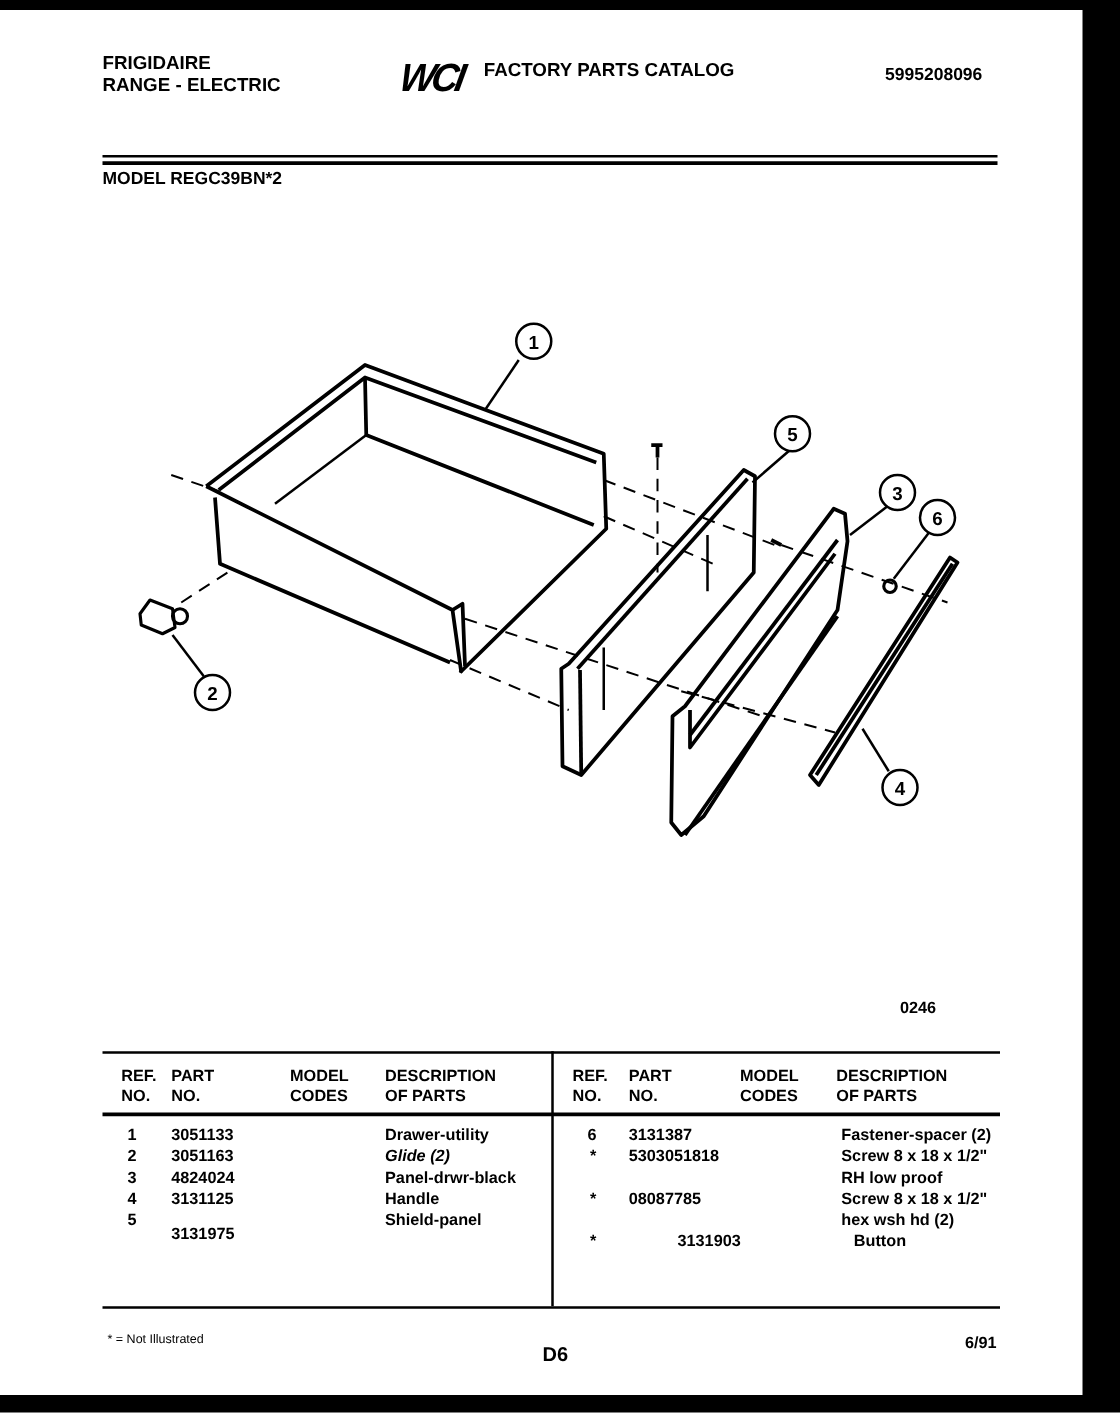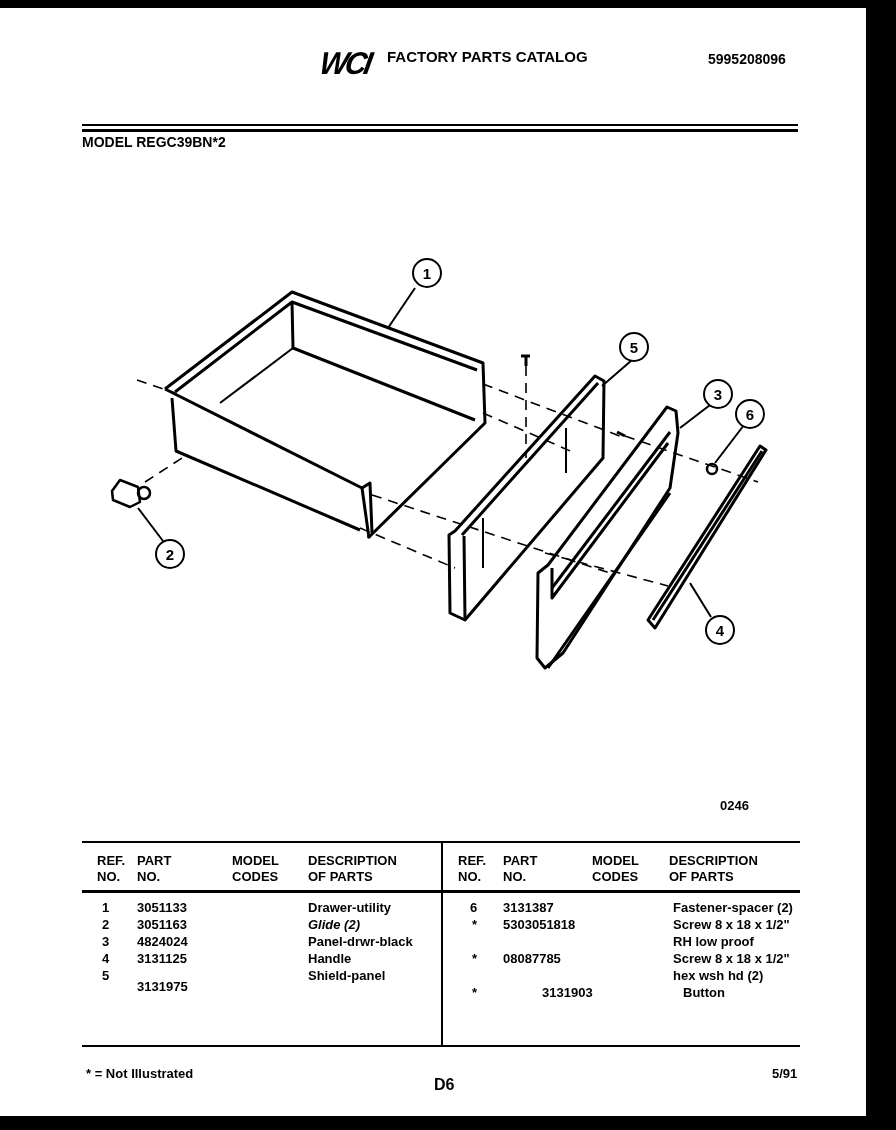--- a/index.html
+++ b/index.html
@@ -20,30 +20,34 @@
   .rule2 { position:absolute; left:82px; top:121px; width:716px; height:3px; background:#000; }
   .model { position:absolute; left:82px; top:126px; font-weight:bold; font-size:14px; }
   .diagram { position:absolute; left:95px; top:240px; width:720px; height:460px; }
   .figno { position:absolute; left:720px; top:790px; font-size:13px; font-weight:bold; }
   .table-top { position:absolute; left:82px; top:833px; width:718px; height:2px; background:#000; }
   .table-mid { position:absolute; left:82px; top:882px; width:718px; height:3px; background:#000; }
   .table-bot { position:absolute; left:82px; top:1037px; width:718px; height:2px; background:#000; }
   .vdiv { position:absolute; left:441px; top:833px; width:2px; height:204px; background:#000; }
   .col { position:absolute; font-weight:bold; font-size:13px; line-height:16px; }
   .cell { position:absolute; font-weight:bold; font-size:13px; line-height:17px; white-space:nowrap; }
-  .foot-note { position:absolute; left:86px; top:1058px; font-weight:bold; font-size:13px; }
+  .foot-note { position:absolute; left:86px; top:1058px; font-weight:normal; font-size:10px; }
   .foot-page { position:absolute; left:434px; top:1068px; font-weight:bold; font-size:16px; }
   .foot-date { position:absolute; left:772px; top:1058px; font-weight:bold; font-size:13px; }
   svg text { font-family:"Liberation Sans", sans-serif; font-weight:bold; }
 </style>
 </head>
 <body>
 
 <div class="page">
 
+  <div class="hdr brand">
+    <div>FRIGIDAIRE</div>
+    <div>RANGE - ELECTRIC</div>
+  </div>
   <div class="logo">WCI</div>
   <div class="hdr catalog">FACTORY PARTS CATALOG</div>
   <div class="hdr catno">5995208096</div>
 
   <div class="rule1"></div>
   <div class="rule2"></div>
   <div class="model">MODEL REGC39BN*2</div>
 
   <svg class="diagram" viewBox="95 240 720 460" width="720" height="460">
     <g fill="none" stroke="#000" stroke-width="3" stroke-linejoin="round">
@@ -220,14 +224,14 @@
     <span class="cell" style="left:673px; top:959px;">hex wsh hd (2)</span>
   </div>
   <div>
     <span class="cell" style="left:472px; top:976px;">*</span>
     <span class="cell" style="left:503px; top:976px;margin-left:39px;">3131903</span>
     <span class="cell" style="left:683px; top:976px;text-align:right;">Button</span>
   </div>
 
   <div class="foot-note">* = Not Illustrated</div>
   <div class="foot-page">D6</div>
-  <div class="foot-date">5/91</div>
+  <div class="foot-date">6/91</div>
 </div>
 
 </body></html>

